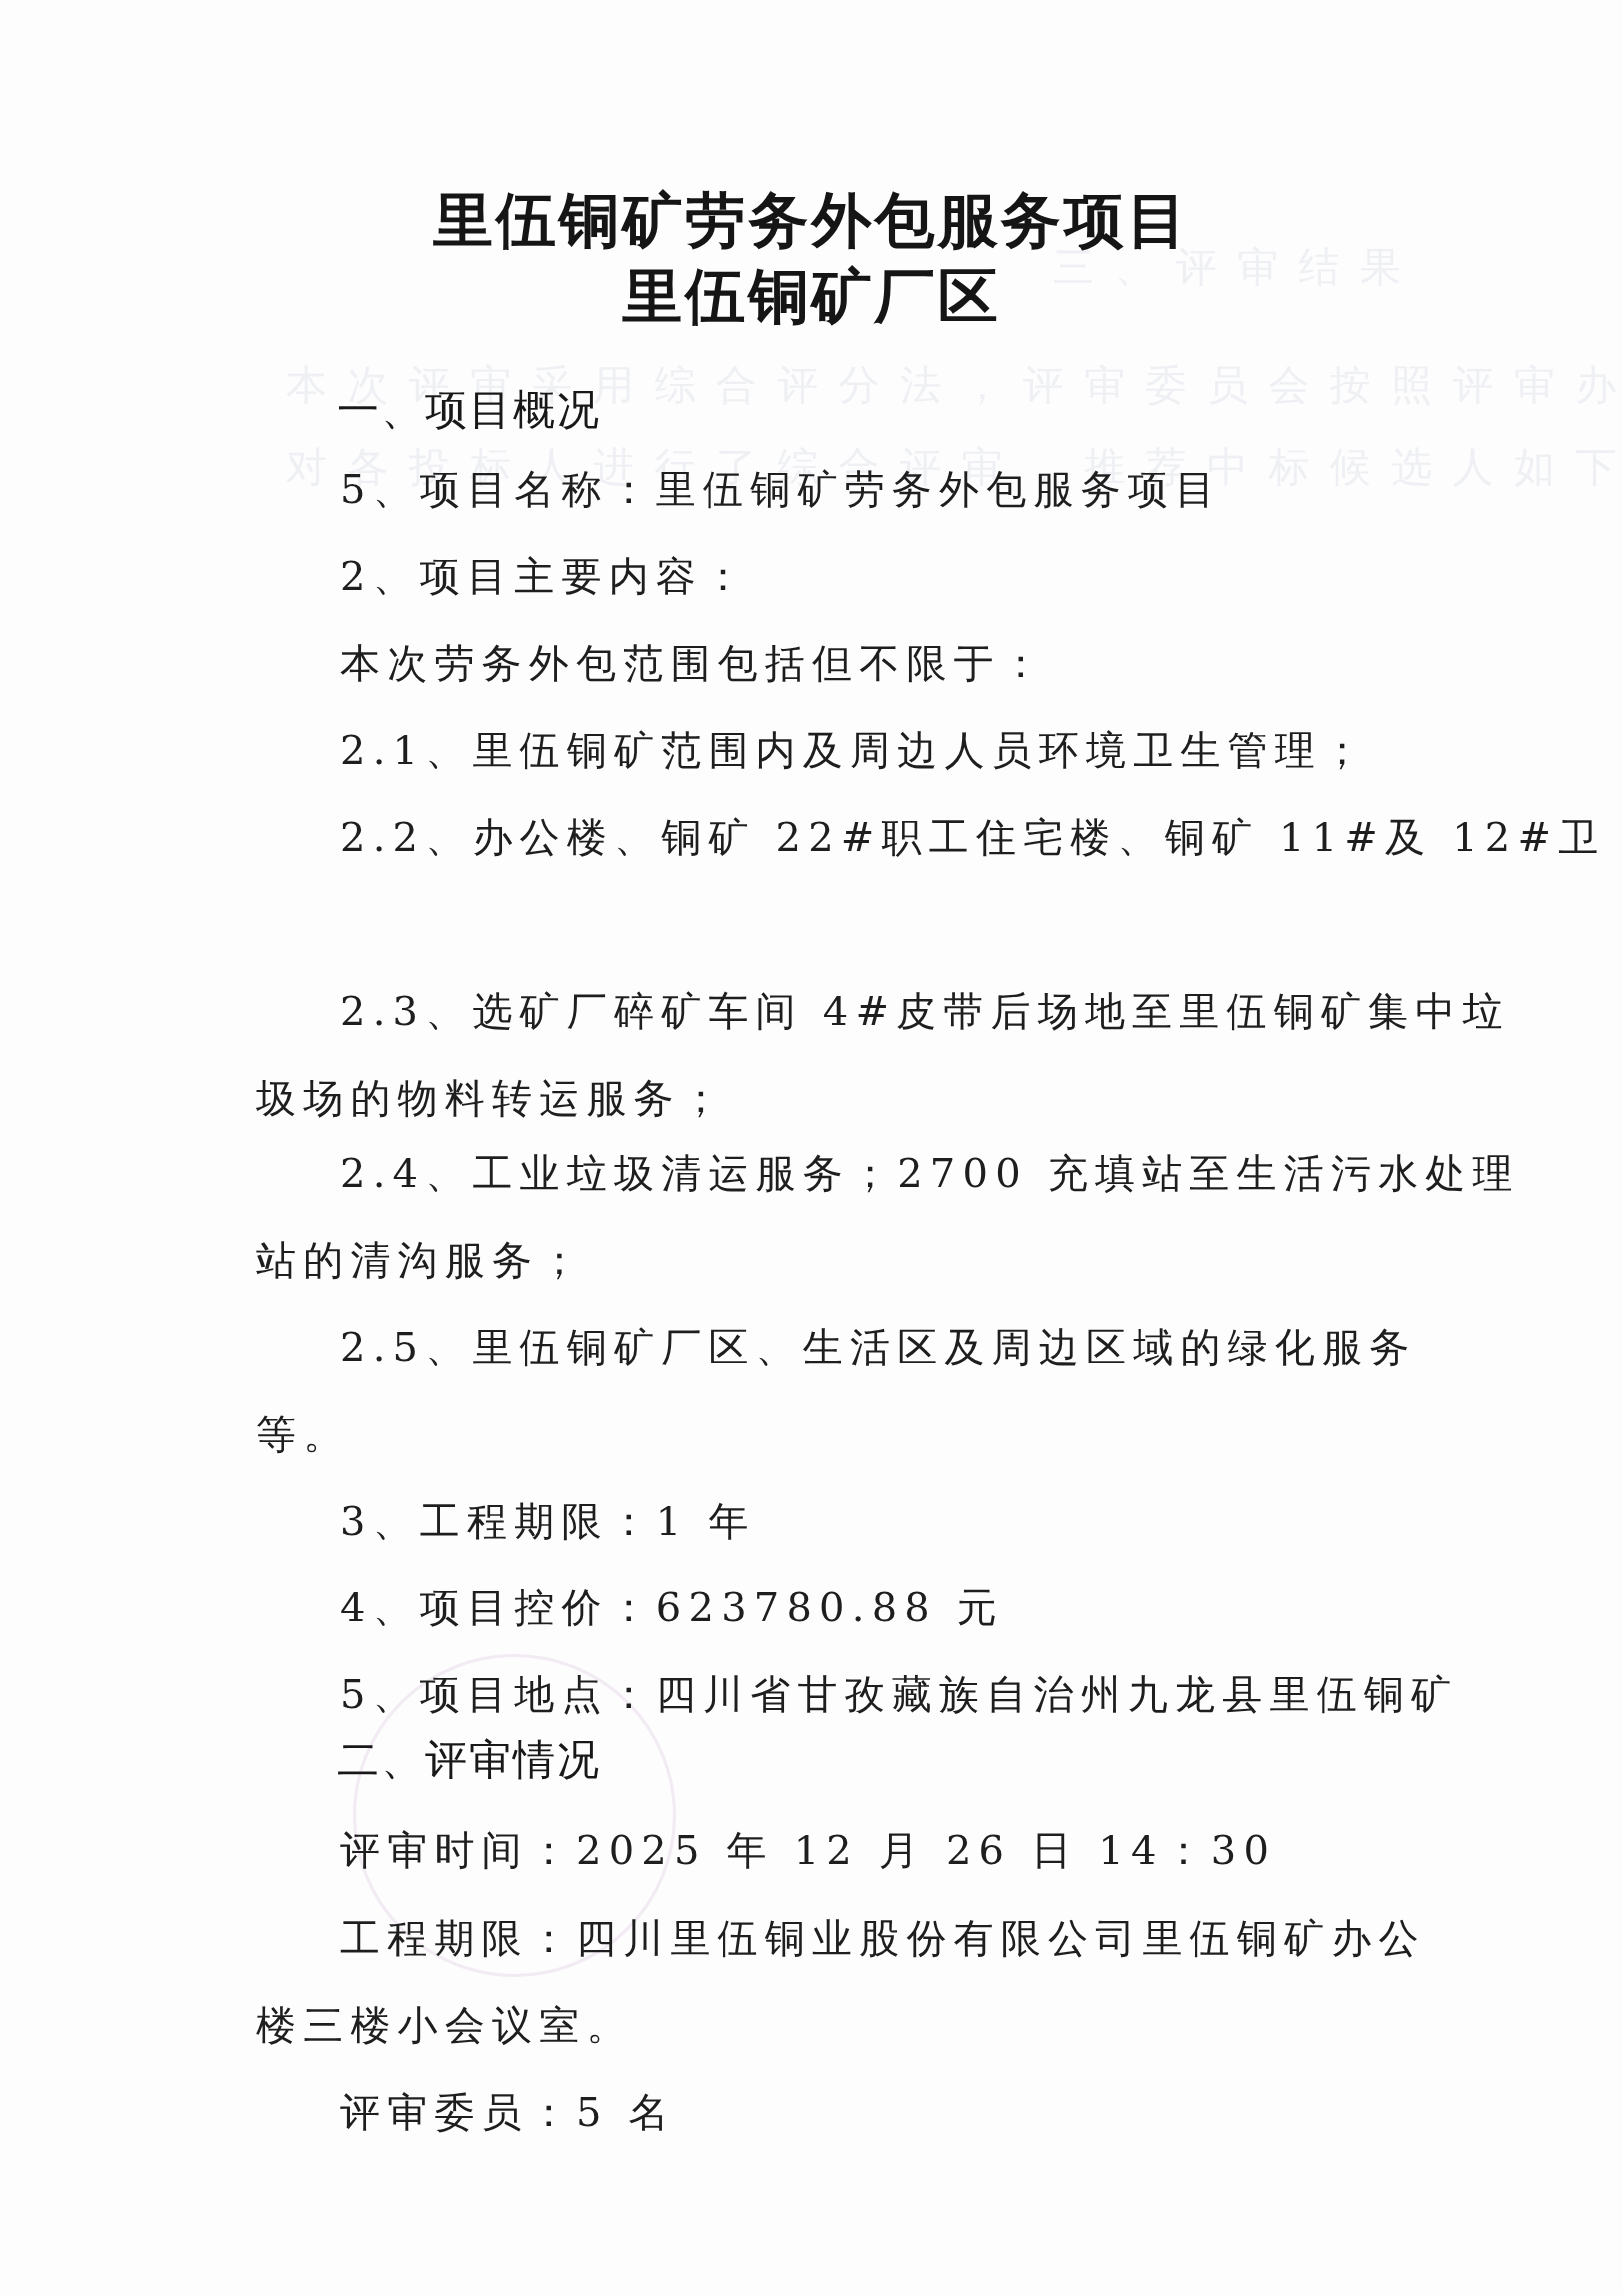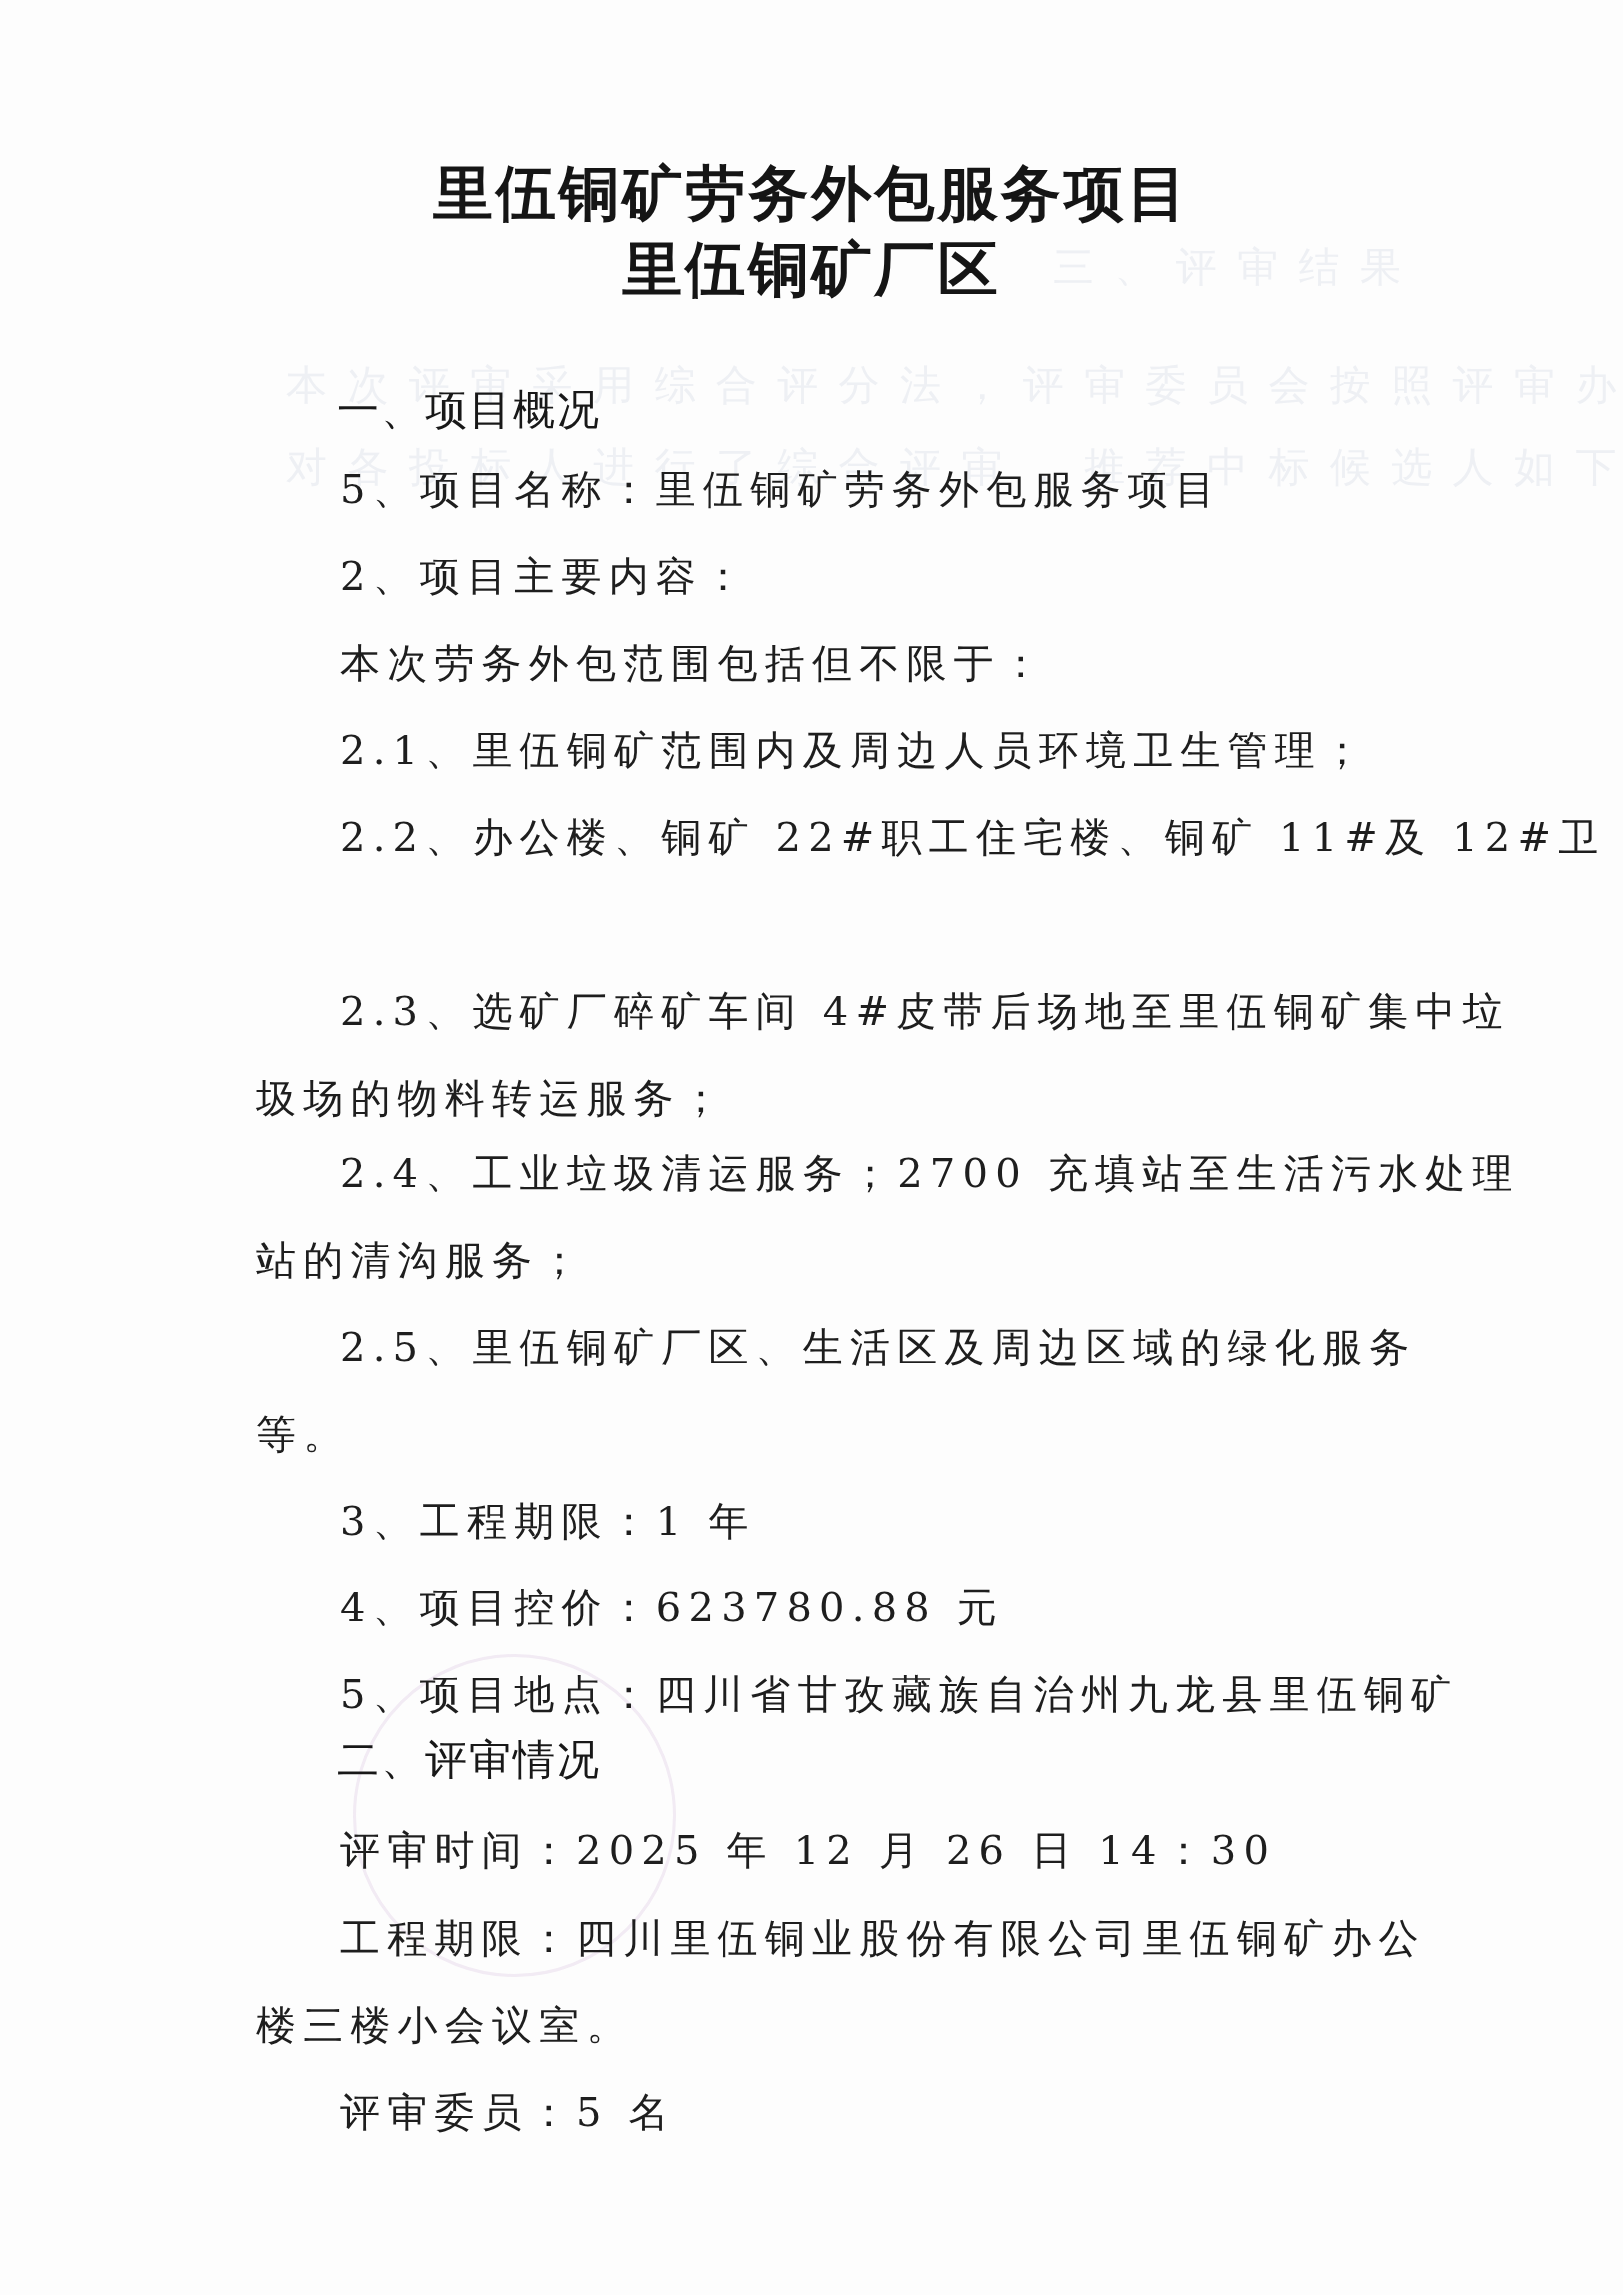--- a/index.html
+++ b/index.html
@@ -35,20 +35,21 @@
       position: absolute;
       left: 0;
       width: 1623px;
       text-align: center;
       font-family: "DejaVu Serif", "Liberation Serif", serif;
       font-weight: bold;
       font-size: 60px;
       letter-spacing: 3.1px;
       color: #151515;
       line-height: 1;
+      margin-top: 27px;
     }
     .title.line1 { top: 163px; }
     .title.line2 { top: 239px; }
 
     .heading {
       position: absolute;
       left: 337px;
       font-family: "DejaVu Sans", "Liberation Sans", sans-serif;
       font-weight: normal;
       font-size: 42px;

